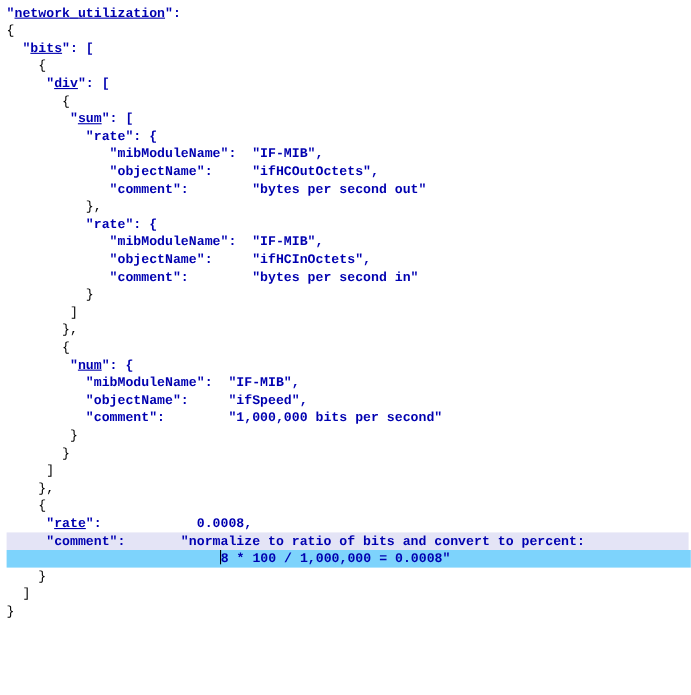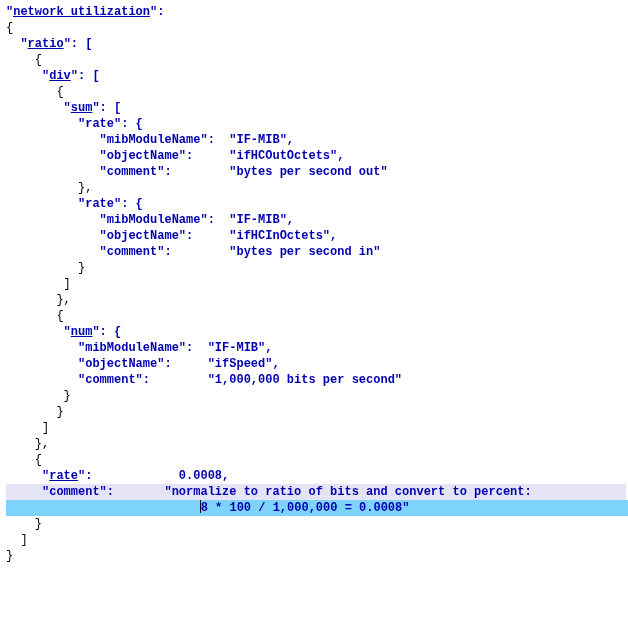--- a/index.html
+++ b/index.html
@@ -44,21 +44,21 @@
     height: 13px;
     background: #000;
     vertical-align: -2px;
   }
 </style>
 </head>
 <body>
 
 <pre class="code"><span class="k"><span>"</span><span class="squig">network_utilization</span><span>":</span></span>
 <span class="p">{</span>
-<span class="k"><span>  "</span><span class="squig">ratio</span><span>": [</span></span>
+<span class="k"><span>  "</span><span class="squig">bits</span><span>": [</span></span>
 <span class="p">    {</span>
 <span class="k"><span>     "</span><span class="squig">div</span><span>": [</span></span>
 <span class="p">       {</span>
 <span class="k"><span>        "</span><span class="squig">sum</span><span>": [</span></span>
 <span class="k">          "rate": {</span>
 <span class="k">             "mibModuleName":  "IF-MIB",</span>
 <span class="k">             "objectName":     "ifHCOutOctets",</span>
 <span class="k">             "comment":        "bytes per second out"</span>
 <span class="p">          },</span>
 <span class="k">          "rate": {</span>

